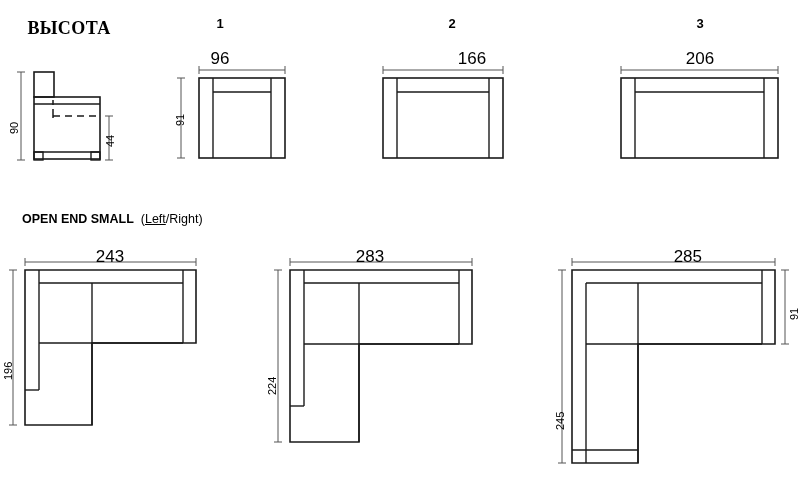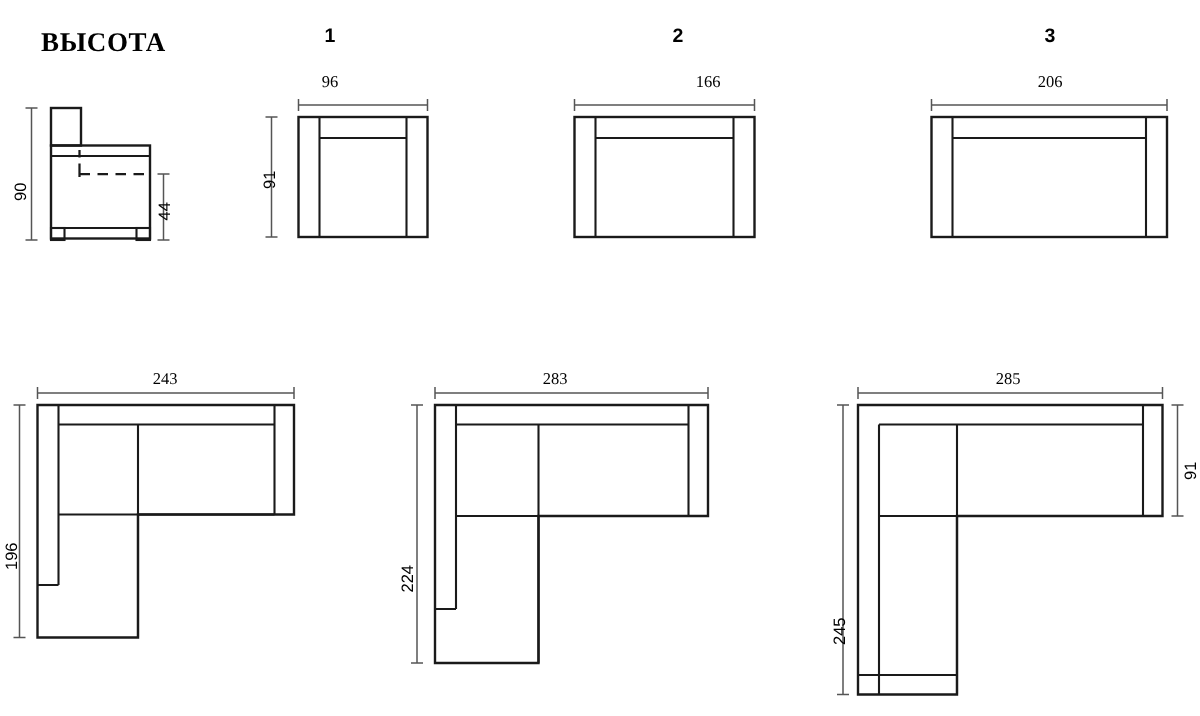--- a/index.html
+++ b/index.html
@@ -29,22 +29,21 @@
     font-family: "Liberation Serif", serif;
     font-weight: bold;
     font-size: 18px;
     letter-spacing: 0.4px;
   }
   .num-head {
     font-size: 13px;
     font-weight: bold;
   }
   .dim {
-    font-size: 11px;
-    font-family: Liberation Serif, serif;
+    font-size: 17px;
   }
   .dim-v {
     font-size: 11px;
     transform: rotate(-90deg);
     transform-origin: left top;
   }
   .cap-bold {
     font-size: 12.5px;
     font-weight: bold;
   }
@@ -154,20 +153,23 @@
     <g stroke="#1a1a1a" fill="none">
       <rect x="9" y="26" width="157" height="80" stroke-width="1.6"></rect>
       <line x1="23" y1="26" x2="23" y2="106" stroke-width="1.4"></line>
       <line x1="152" y1="26" x2="152" y2="106" stroke-width="1.4"></line>
       <line x1="23" y1="40" x2="152" y2="40" stroke-width="1.4"></line>
     </g>
   </svg>
 
   <div class="lbl dim center" style="left:680px; top:49px; width:40px;">206</div>
 
+  <div class="lbl" style="left:22px; top:209px;">
+    <span class="cap-bold">OPEN END SMALL</span><span class="cap-reg">&nbsp;&nbsp;</span><span class="cap-reg">(</span><span class="cap-reg u">Left</span><span class="cap-reg">/Right</span><span class="cap-reg">)</span>
+  </div>
 
   <svg width="240" height="225" style="position:absolute; left:0px; top:250px;">
 
     <g stroke="#555555" stroke-width="1" fill="none">
       <line x1="25" y1="12" x2="196" y2="12"></line>
       <line x1="25" y1="8" x2="25" y2="16"></line>
       <line x1="196" y1="8" x2="196" y2="16"></line>
     </g>
 
     <g stroke="#555555" stroke-width="1" fill="none">
@@ -255,17 +257,17 @@
       <line x1="212" y1="20" x2="212" y2="94"></line>
       <line x1="36" y1="33" x2="212" y2="33"></line>
       <line x1="36" y1="33" x2="36" y2="200"></line>
       <line x1="22" y1="200" x2="88" y2="200"></line>
       <line x1="36" y1="200" x2="36" y2="213"></line>
       <line x1="88" y1="33" x2="88" y2="213"></line>
       <line x1="36" y1="94" x2="212" y2="94"></line>
     </g>
   </svg>
 
-  <div class="lbl dim center" style="left:642px; top:247px; width:60px;">285</div>
+  <div class="lbl dim center" style="left:642px; top:247px; width:60px;text-align:right;">285</div>
   <div class="lbl dim-v" style="left:554px; top:430px;">245</div>
   <div class="lbl dim-v" style="left:788px; top:320px;">91</div>
 
 </div>
 
 </body></html>

